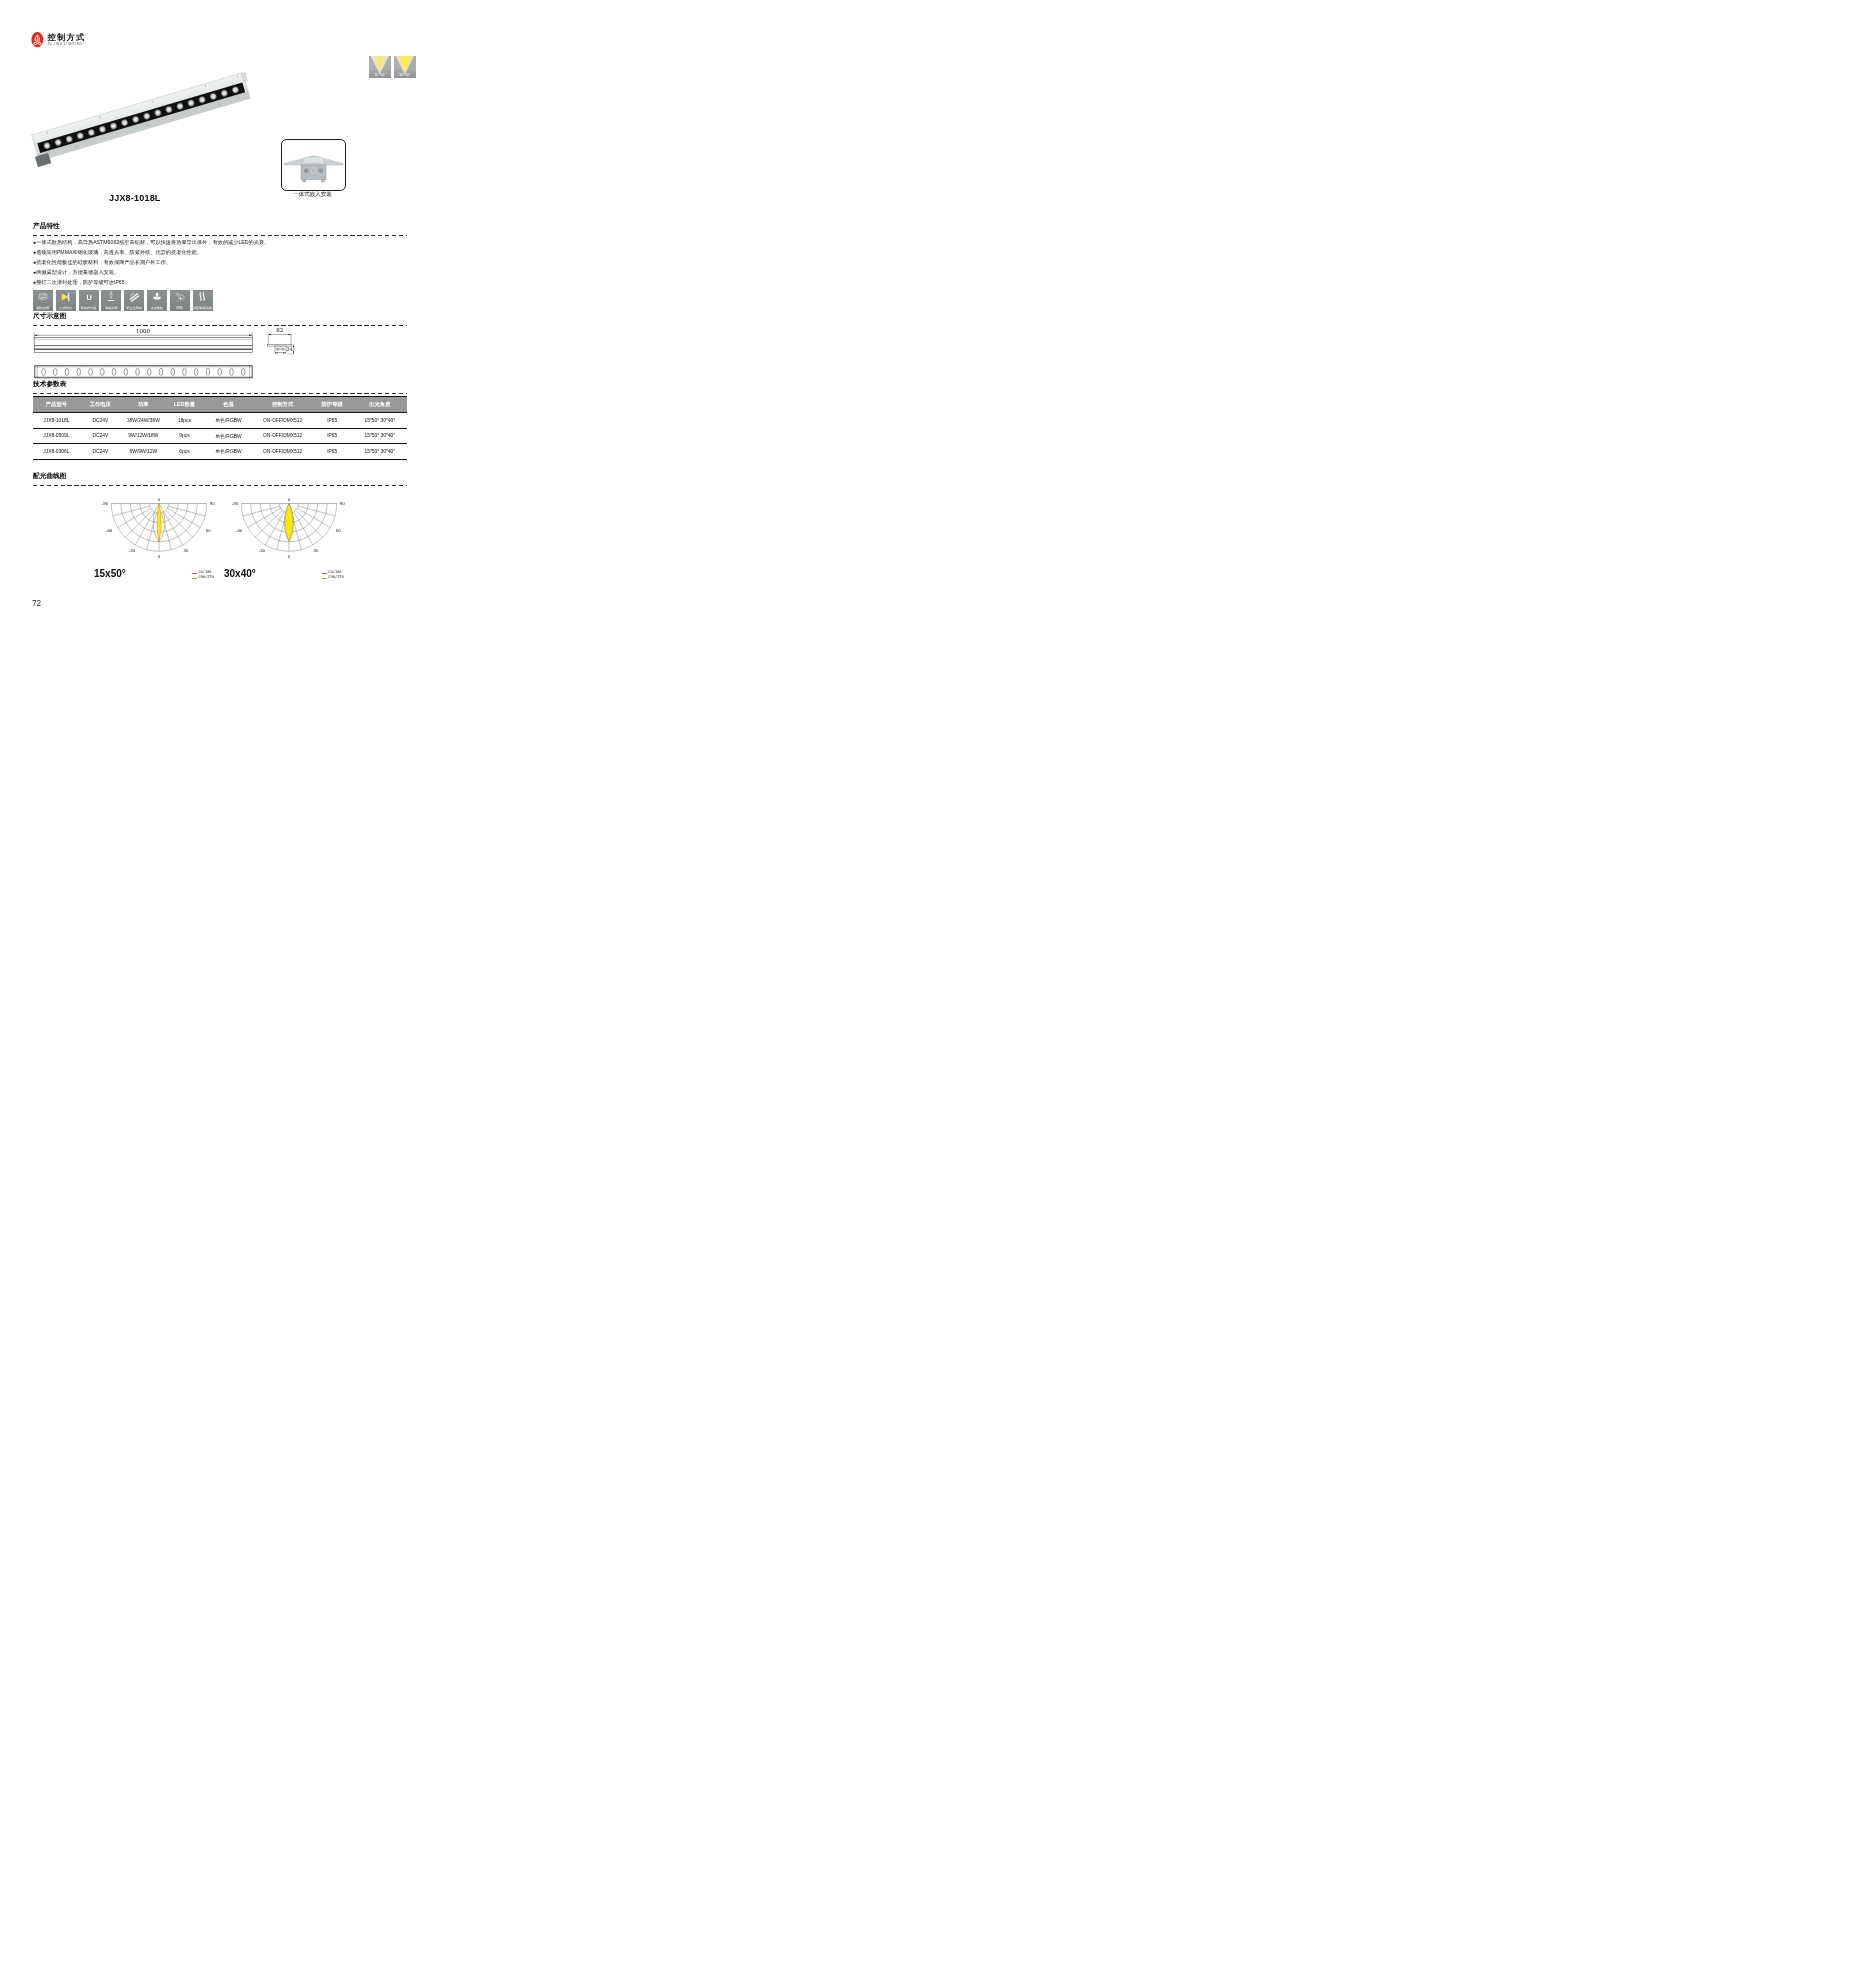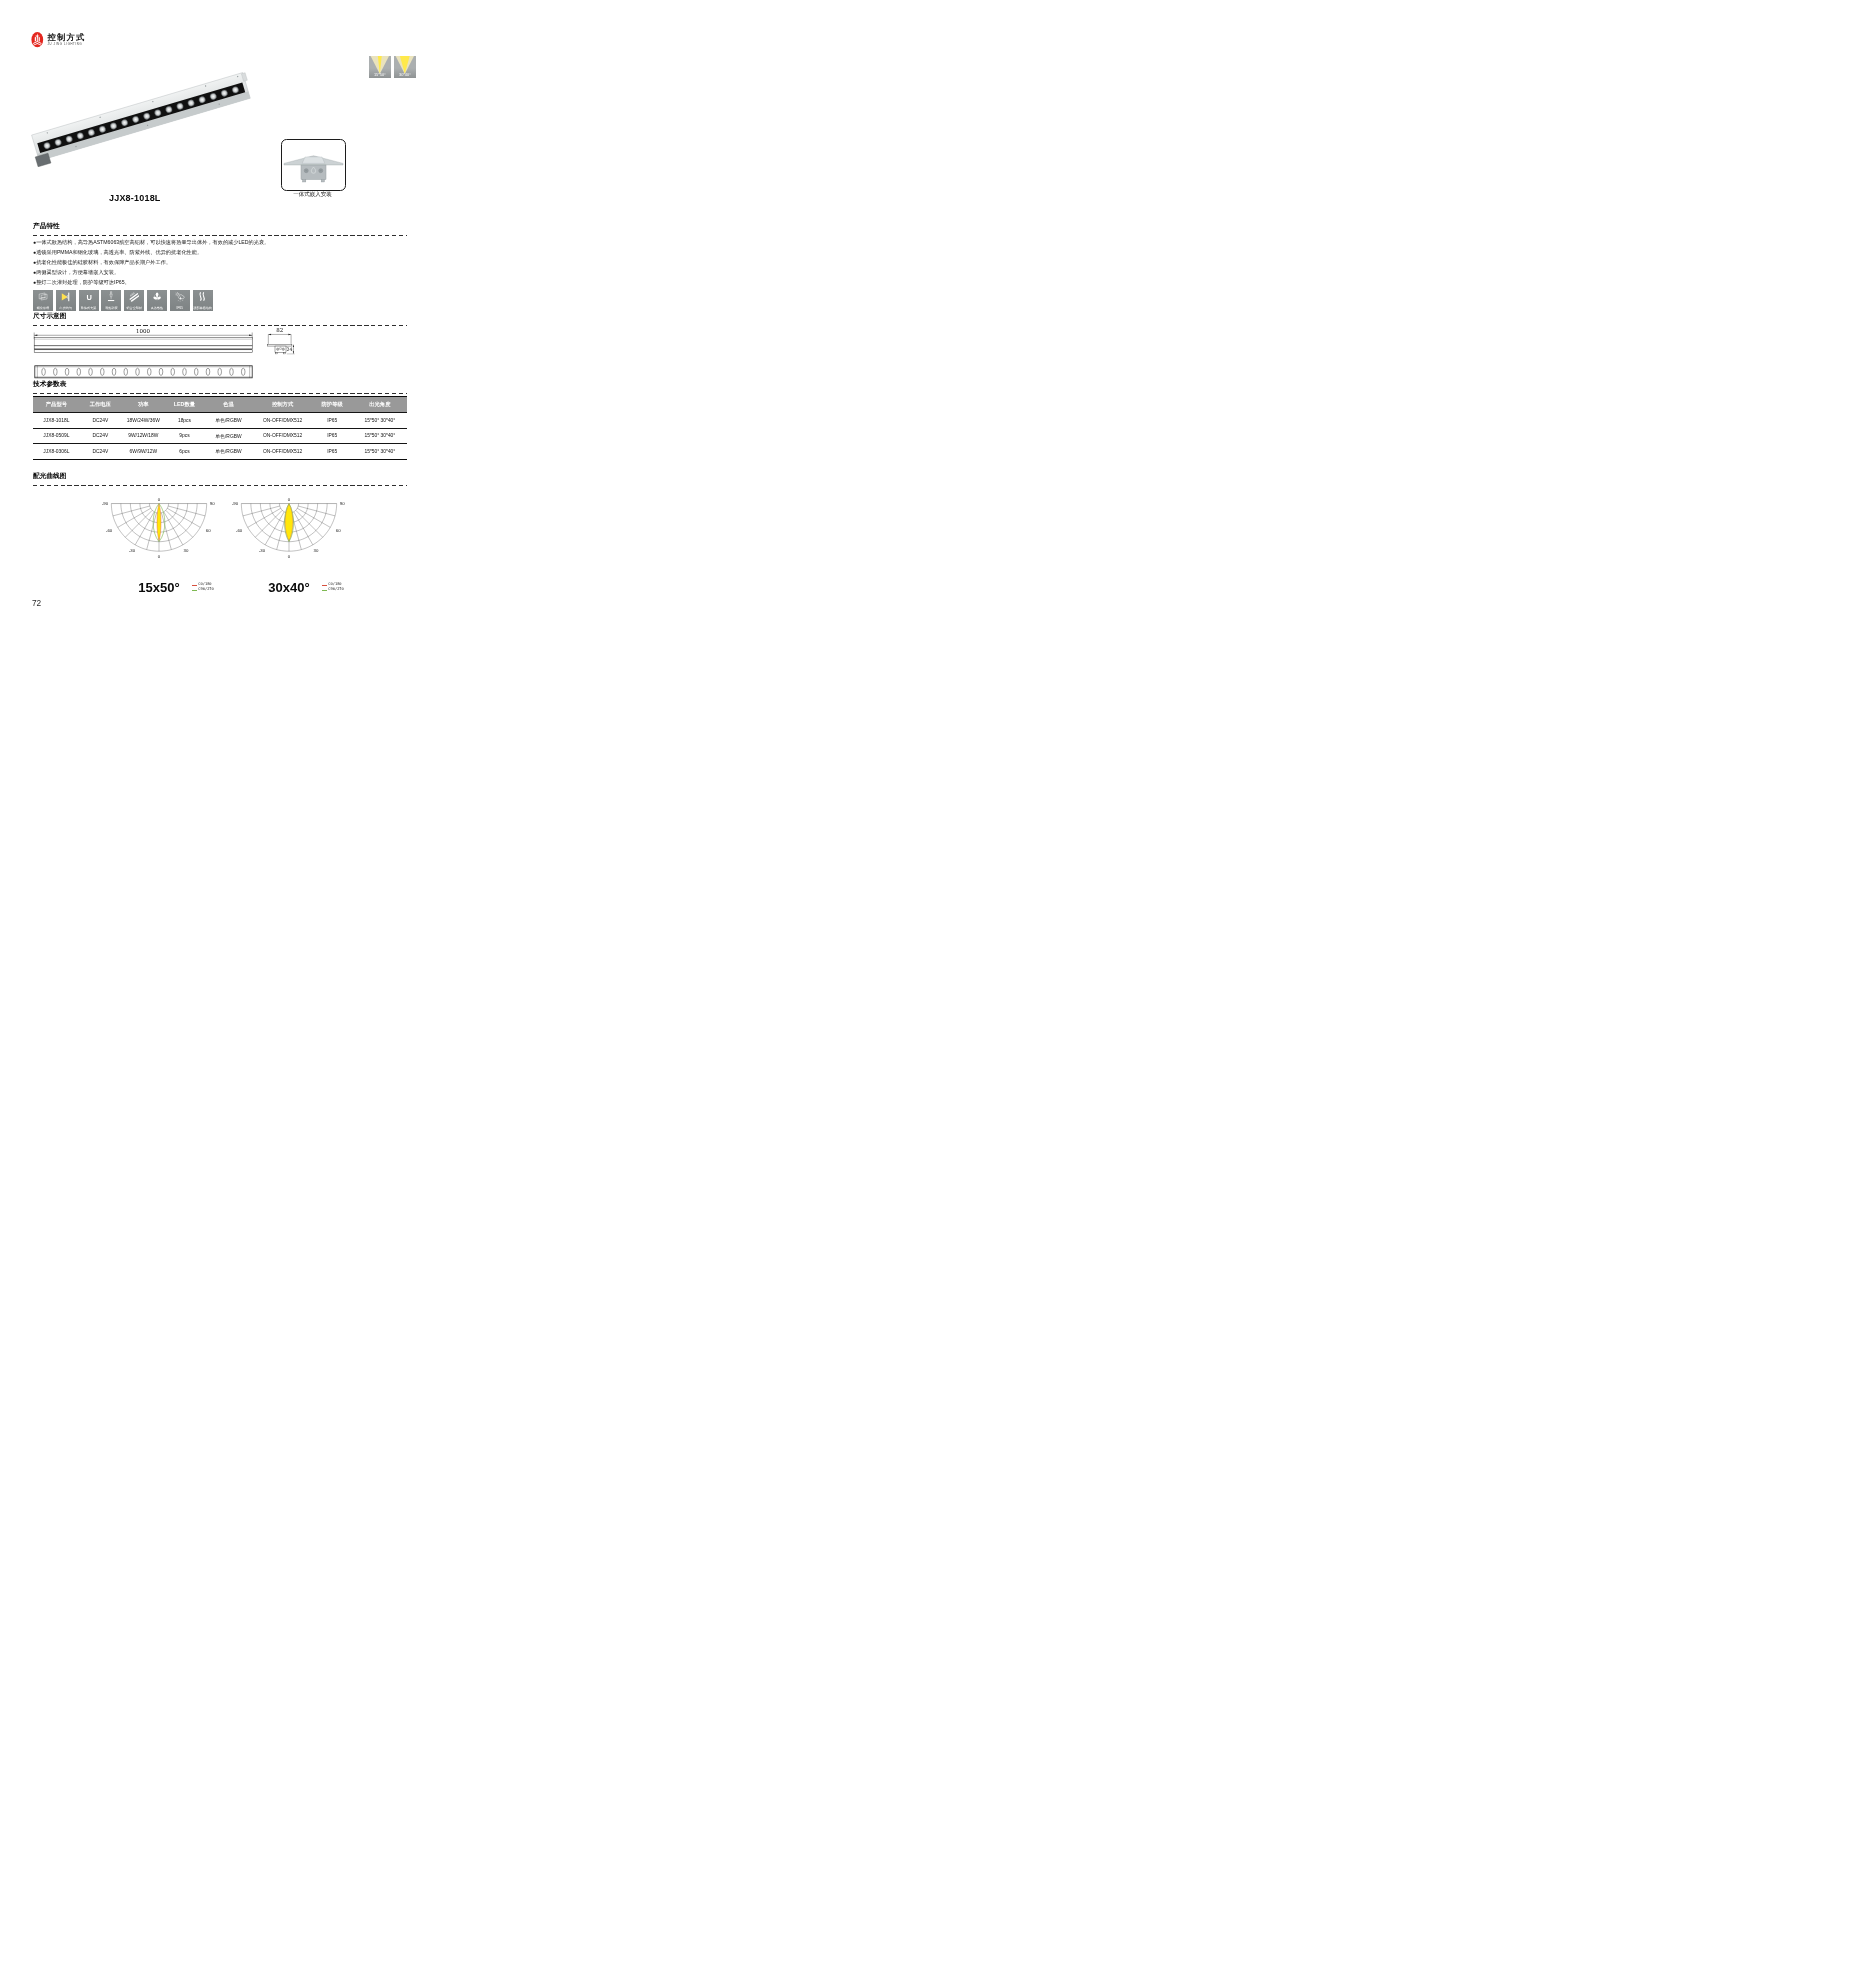--- a/index.html
+++ b/index.html
@@ -42,21 +42,21 @@
   .bottomview{position:absolute;left:33px;top:365px;width:221px;height:14px;}
   
   .spec{position:absolute;left:33px;top:396px;width:374px;border-collapse:collapse;table-layout:fixed;
         border-top:1.6px solid #0c0c0c;border-bottom:1.2px solid #0c0c0c;}
   .spec th{background:#999;color:#fff;font-size:5.3px;font-weight:bold;height:15px;padding:0;}
   .spec td{height:14.5px;font-size:4.9px;color:#111;text-align:center;border-top:0.8px solid #151515;padding:0;}
   
   .chartblock{position:absolute;top:492px;width:130px;}
   .chart{width:130px;height:68px;display:block;}
   .chartfoot{position:relative;height:17.3px;}
-  .cap{text-align:center;font-size:13px;font-weight:bold;color:#0a0a0a;margin-top:20px;}
+  .cap{font-size:10px;font-weight:bold;color:#0a0a0a;margin-top:8px;}
   .legend{position:absolute;right:10.2px;top:2.4px;font-family:"DejaVu Sans Mono",monospace;font-size:3.7px;color:#222;}
   .lrow{display:flex;align-items:center;gap:1.6px;line-height:5.1px;}
   .sw{display:inline-block;width:5.1px;height:0.8px;}
   .pageno{position:absolute;left:32px;top:598px;font-size:8.3px;color:#2a2a2a;}
 </style>
 </head>
 <body>
 
 <div class="page">
 

